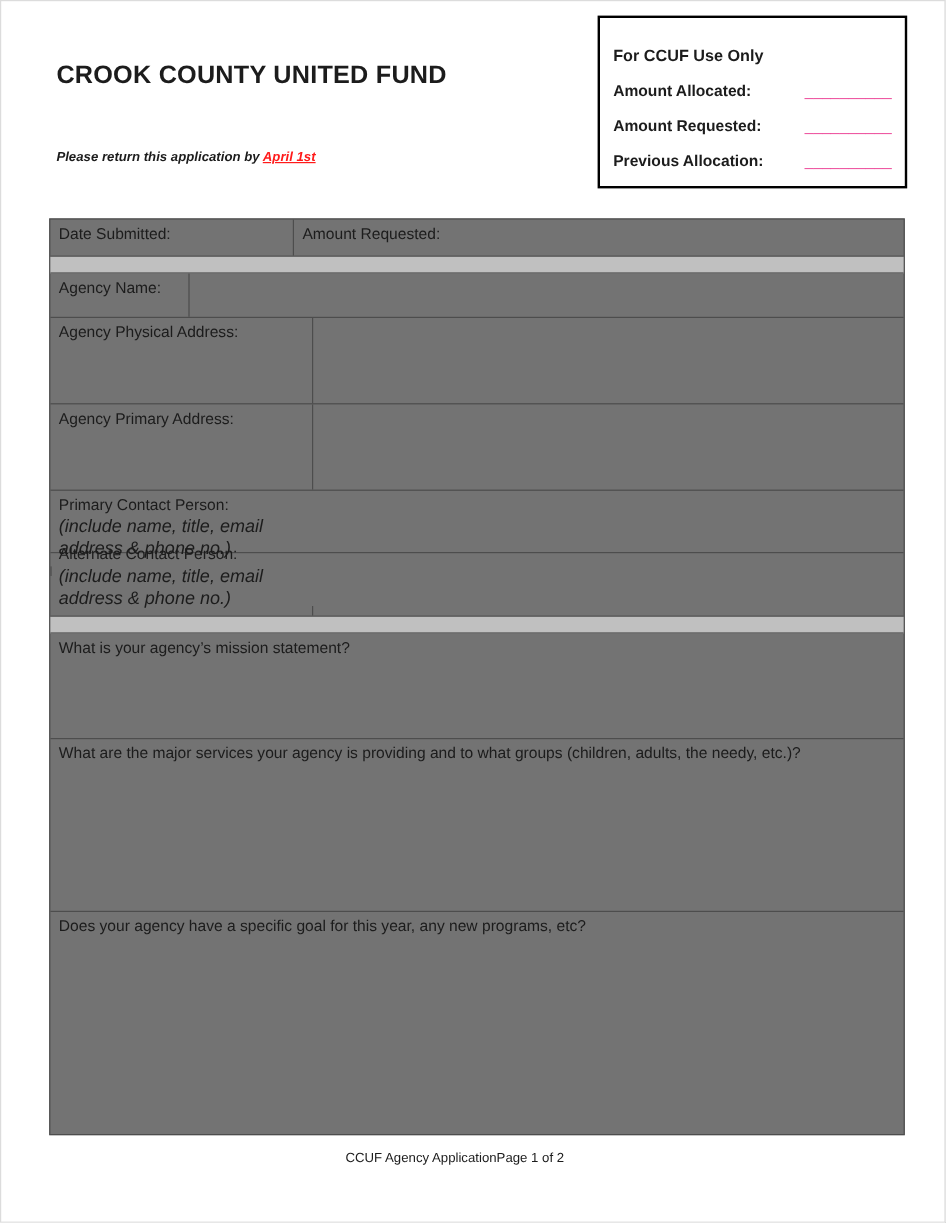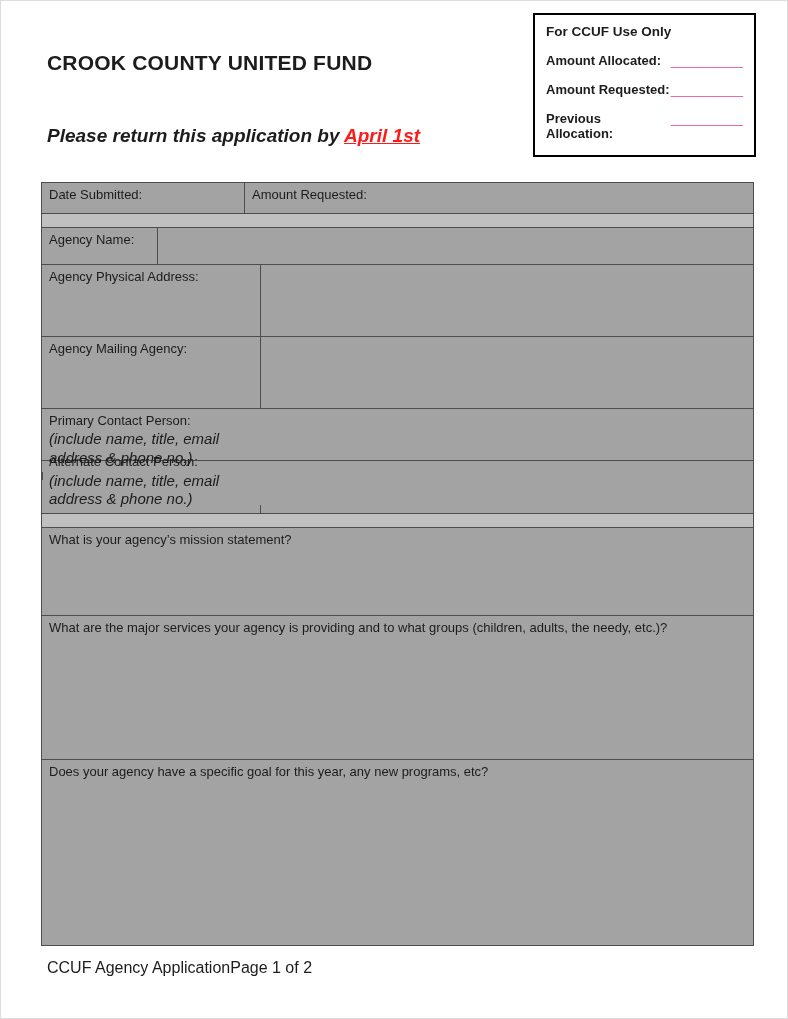--- a/index.html
+++ b/index.html
@@ -10,39 +10,39 @@
     background:#ffffff; border:1px solid #dcdcdc; margin:0 auto;
     overflow:hidden;
   }
   
   .titles {
     position:absolute; left:46px; top:47px;
     font-weight:bold; font-size:21px; line-height:1.4; letter-spacing:.2px;
   }
   .return-note {
     position:absolute; left:46px; top:124px;
-    font-weight:bold; font-style:italic; font-size:19px;
+    font-weight:bold; font-style:italic; font-size:11px;
   }
   .deadline { color:#ff1a1a; text-decoration:underline; }
   .ccuf-box {
-    position:absolute; top:12px; right:31px; width:223px;
+    position:absolute; top:12px; right:31px; width:258px;
     border:2px solid #000; background:#fff;
-    padding:9px 11px 14px 11px;
+    padding:24px 11px 14px 11px;
   }
   .ccuf-title { font-weight:bold; font-size:13.5px; }
   .ccuf-field {
     display:flex; justify-content:space-between; align-items:baseline;
     font-size:13px; margin-top:14px;
   }
   .ccuf-label { font-weight:bold; }
   .ccuf-blank { letter-spacing:0; color:#ec4899; }
   
   .form-table {
     position:absolute; left:40px; top:181px; width:713px;
-    border:1px solid #4d4d4d; background:#a3a3a3;
+    border:1px solid #4d4d4d; background:#737373;
   }
   .row { display:flex; border-bottom:1px solid #4d4d4d; }
   .row:last-child { border-bottom:none; }
   .cell { padding:4px 7px; font-size:13px; line-height:1.25; }
   .cell + .cell { border-left:1px solid #4d4d4d; }
   .sep { height:14px; background:#c0c0c0; }
   .h31 { height:31px; }
   .h37 { height:37px; }
   .h72 { height:72px; }
   .h52 { height:52px;flex-direction:column; }
@@ -51,21 +51,21 @@
   .h144 { height:144px; }
   .h185 { height:185px; }
   .w202 { width:202px; }
   .w115 { width:115px; }
   .w218 { width:218px; }
   .grow { flex:1; }
   .note { display:block; font-size:15px; font-style:italic; margin-top:1px; }
   
   .footer {
     position:absolute; left:46px; right:76px; top:958px;
-    display:flex; justify-content:flex-start; font-size:16px;
+    display:flex; justify-content:center; font-size:11px;
   }
 </style>
 </head>
 <body>
 
 <div class="page">
 
   <div class="titles">
     <div>CROOK COUNTY UNITED FUND</div>
   </div>
@@ -112,21 +112,21 @@
 
     <div class="row h72">
       <div class="cell w218">
         <span>Agency Physical Address:</span>
       </div>
       <div class="cell grow"></div>
     </div>
 
     <div class="row h72">
       <div class="cell w218">
-        <span>Agency Mailing Agency:</span>
+        <span>Agency Primary Address:</span>
       </div>
       <div class="cell grow"></div>
     </div>
 
     <div class="row h52">
       <div class="cell w218">
         <span>Primary Contact Person:</span>
         <span class="note">(include name, title, email address &amp; phone no.)</span>
       </div>
       <div class="cell grow"></div>

